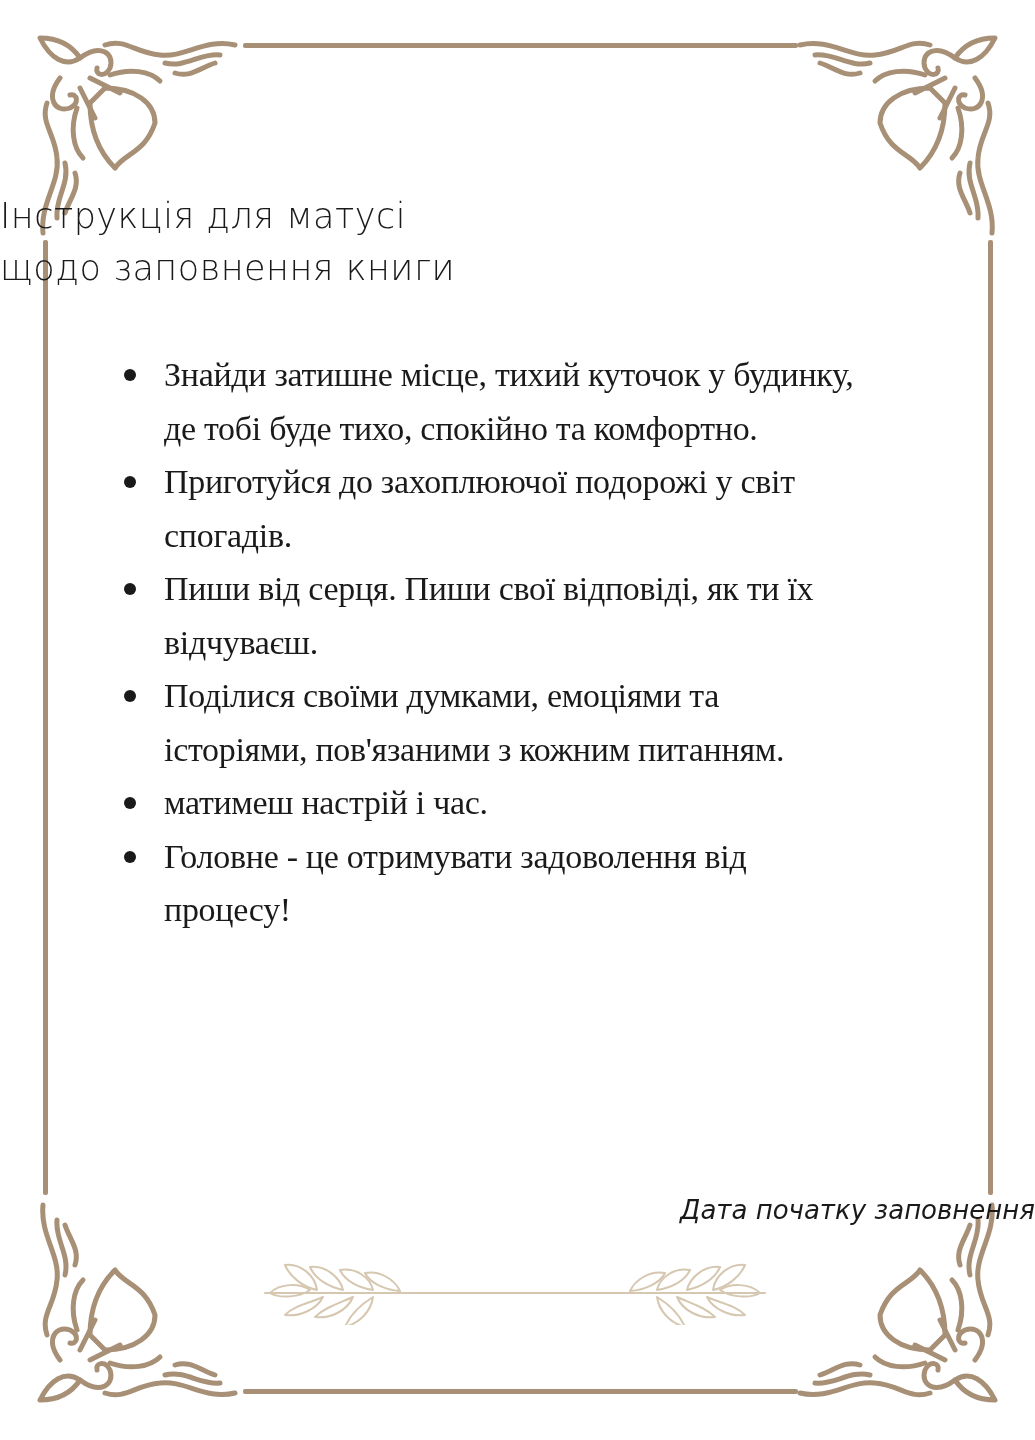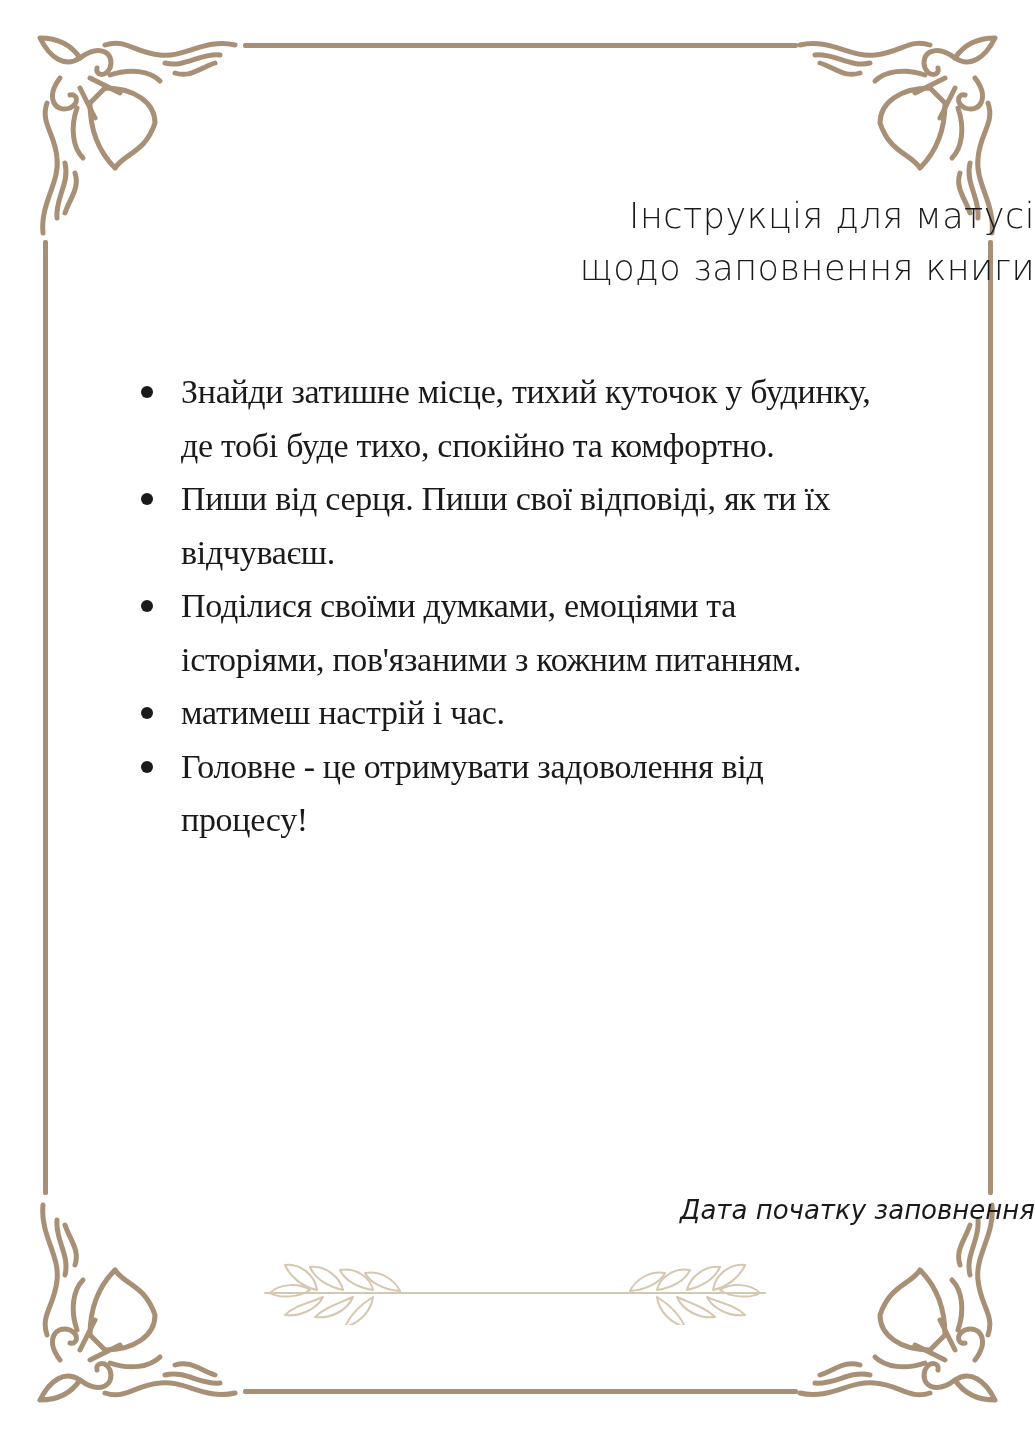--- a/index.html
+++ b/index.html
@@ -5,30 +5,29 @@
   html, body { margin: 0; padding: 0; }
   body {
     width: 1035px; height: 1440px; position: relative; overflow: hidden;
     background: #ffffff;
     font-family: "Liberation Serif", "DejaVu Serif", serif;
   }
   .border-line { position: absolute; background: #a89077; border-radius: 2px; }
   .corner { position: absolute; width: 240px; height: 240px; }
   .title {
     position: absolute; left: 0; right: 0; top: 190px;
-    text-align: right;
+    text-align: left;
     font-family: "DejaVu Sans", "Liberation Sans", sans-serif;
     font-weight: 300; font-size: 35px; line-height: 52px; color: #1a1a1a;
     letter-spacing: 0.5px;
-    margin-left: 40px;
   }
   .title div { display: block; }
   ul.instructions {
     position: absolute; left: 120px; top: 348px; width: 840px;
-    margin: 17px; padding: 0; list-style: none;
+    margin: 0; padding: 0; list-style: none;
     font-size: 34px; line-height: 53.5px; color: #1a1a1a;
     letter-spacing: -0.3px;
   }
   ul.instructions li { position: relative; padding-left: 44px; }
   ul.instructions li .bullet {
     position: absolute; left: 4px; top: 21px; width: 12px; height: 12px;
     border-radius: 50%; background: #1a1a1a;
   }
   .date-label {
     position: absolute; left: 0; right: 0; top: 1195px;
@@ -121,20 +120,25 @@
 </div>
 
 <ul class="instructions">
   <li>
     <span class="bullet"></span>
     <div>Знайди затишне місце, тихий куточок у будинку,</div>
     <div>де тобі буде тихо, спокійно та комфортно.</div>
   </li>
   <li>
     <span class="bullet"></span>
+    <div>Приготуйся до захоплюючої подорожі у світ</div>
+    <div>спогадів.</div>
+  </li>
+  <li>
+    <span class="bullet"></span>
     <div>Пиши від серця. Пиши свої відповіді, як ти їх</div>
     <div>відчуваєш.</div>
   </li>
   <li>
     <span class="bullet"></span>
     <div>Поділися своїми думками, емоціями та</div>
     <div>історіями, пов'язаними з кожним питанням.</div>
   </li>
   <li>
     <span class="bullet"></span>

